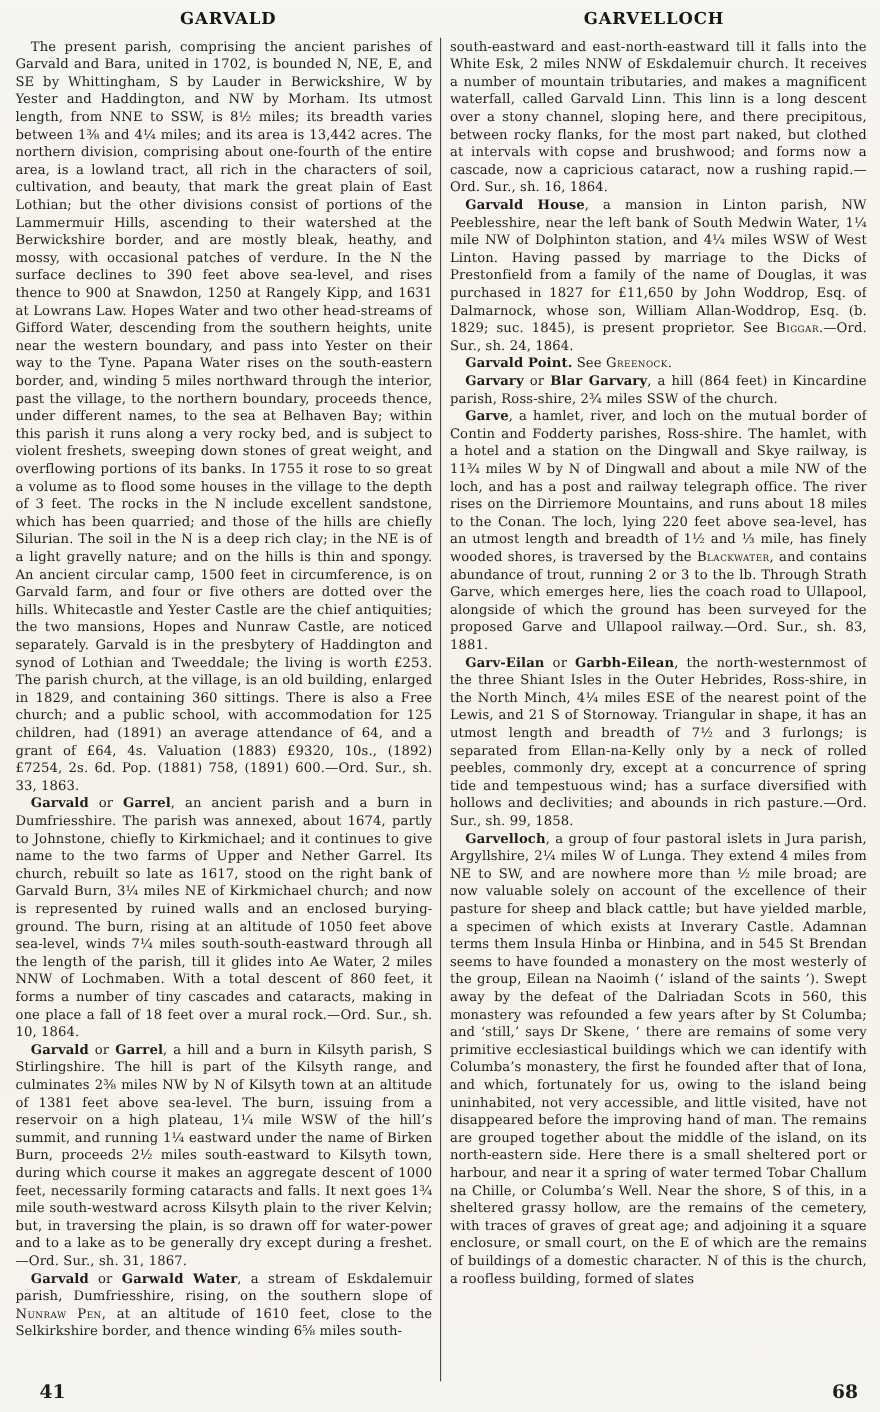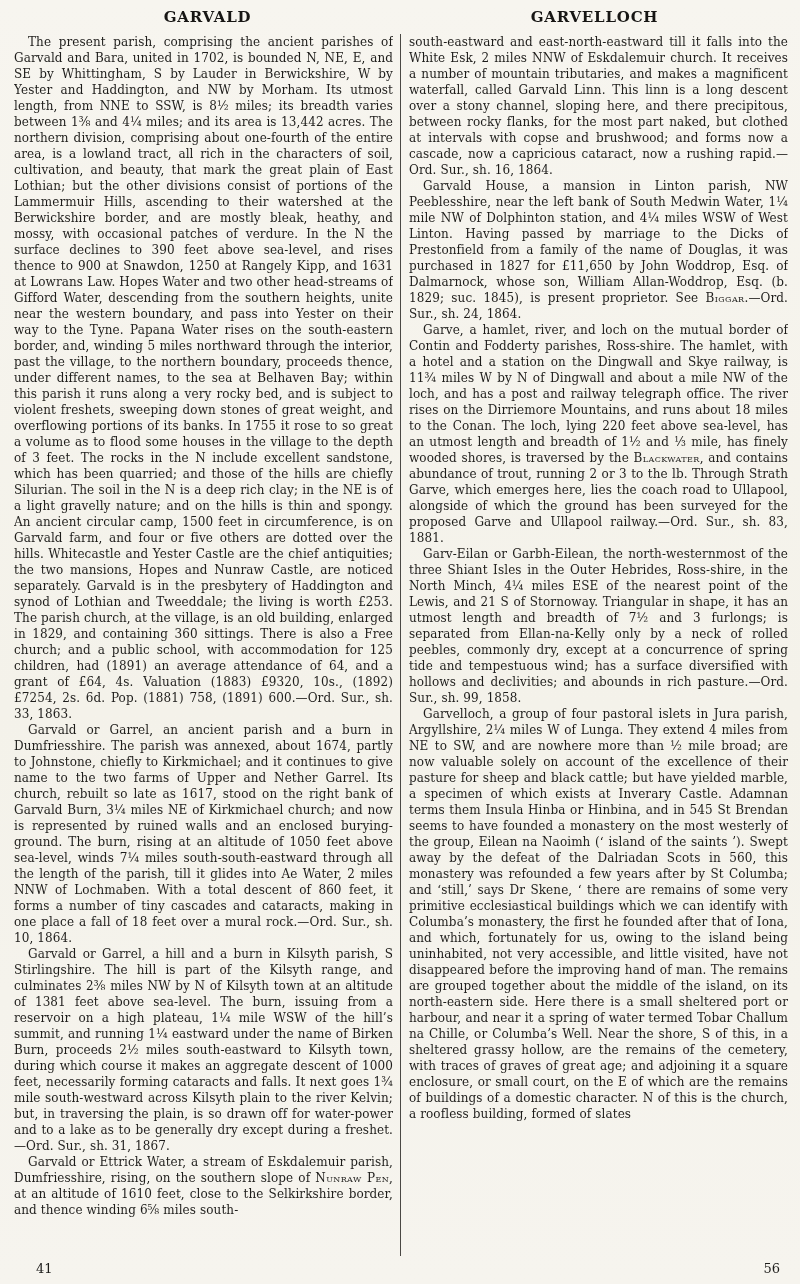--- a/index.html
+++ b/index.html
@@ -28,49 +28,51 @@
   .columns { display: flex; height: 1222px; overflow: hidden; }
   .column {
     width: 379px; overflow: hidden;
     text-align: justify;
     font-size: 12px; line-height: 16px;
     letter-spacing: 0.1px;
   }
   .divider { width: 1px; background: #4a4844; margin: 0 8px 0 7px; }
   p.entry { margin: 0; padding: 0; }
   p.entry.indent { text-indent: 14px; }
-  .b { font-weight: normal; }
+  .b { font-weight: bold; }
   .i { }
   .sc { font-variant: small-caps; letter-spacing: 0.4px; }
   .page-num {
     position: absolute; bottom: 8px;
-    font-weight: normal; font-size: 13px;
+    font-weight: bold; font-size: 17px;
   }
   .page-num.left { left: 36px; }
   .page-num.right { right: 20px; }
 </style>
 </head>
 <body>
 
 <div class="page">
   <div class="col-headers">
     <div class="header">GARVALD</div>
     <div class="header">GARVELLOCH</div>
   </div>
   <div class="columns">
     <div class="column">
         <p class="entry indent"><span>The present parish, comprising the ancient parishes of Garvald and Bara, united in 1702, is bounded N, NE, E, and SE by Whittingham, S by Lauder in Berwickshire, W by Yester and Haddington, and NW by Morham. Its utmost length, from NNE to SSW, is 8½ miles; its breadth varies between 1⅜ and 4¼ miles; and its area is 13,442 acres. The northern division, comprising about one-fourth of the entire area, is a lowland tract, all rich in the characters of soil, cultivation, and beauty, that mark the great plain of East Lothian; but the other divisions consist of portions of the Lammermuir Hills, ascending to their watershed at the Berwickshire border, and are mostly bleak, heathy, and mossy, with occasional patches of verdure. In the N the surface declines to 390 feet above sea-level, and rises thence to 900 at Snawdon, 1250 at Rangely Kipp, and 1631 at Lowrans Law. Hopes Water and two other head-streams of Gifford Water, descending from the southern heights, unite near the western boundary, and pass into Yester on their way to the Tyne. Papana Water rises on the south-eastern border, and, winding 5 miles northward through the interior, past the village, to the northern boundary, proceeds thence, under different names, to the sea at Belhaven Bay; within this parish it runs along a very rocky bed, and is subject to violent freshets, sweeping down stones of great weight, and overflowing portions of its banks. In 1755 it rose to so great a volume as to flood some houses in the village to the depth of 3 feet. The rocks in the N include excellent sandstone, which has been quarried; and those of the hills are chiefly Silurian. The soil in the N is a deep rich clay; in the NE is of a light gravelly nature; and on the hills is thin and spongy. An ancient circular camp, 1500 feet in circumference, is on Garvald farm, and four or five others are dotted over the hills. Whitecastle and Yester Castle are the chief antiquities; the two mansions, Hopes and Nunraw Castle, are noticed separately. Garvald is in the presbytery of Haddington and synod of Lothian and Tweeddale; the living is worth £253. The parish church, at the village, is an old building, enlarged in 1829, and containing 360 sittings. There is also a Free church; and a public school, with accommodation for 125 children, had (1891) an average attendance of 64, and a grant of £64, 4s. Valuation (1883) £9320, 10s., (1892) £7254, 2s. 6d. Pop. (1881) 758, (1891) 600.—</span><span class="i">Ord. Sur.</span><span>, sh. 33, 1863.</span></p>
         <p class="entry indent"><span class="b">Garvald</span><span> or </span><span class="b">Garrel</span><span>, an ancient parish and a burn in Dumfriesshire. The parish was annexed, about 1674, partly to Johnstone, chiefly to Kirkmichael; and it continues to give name to the two farms of Upper and Nether Garrel. Its church, rebuilt so late as 1617, stood on the right bank of Garvald Burn, 3¼ miles NE of Kirkmichael church; and now is represented by ruined walls and an enclosed burying-ground. The burn, rising at an altitude of 1050 feet above sea-level, winds 7¼ miles south-south-eastward through all the length of the parish, till it glides into Ae Water, 2 miles NNW of Lochmaben. With a total descent of 860 feet, it forms a number of tiny cascades and cataracts, making in one place a fall of 18 feet over a mural rock.—</span><span class="i">Ord. Sur.</span><span>, sh. 10, 1864.</span></p>
         <p class="entry indent"><span class="b">Garvald</span><span> or </span><span class="b">Garrel</span><span>, a hill and a burn in Kilsyth parish, S Stirlingshire. The hill is part of the Kilsyth range, and culminates 2⅜ miles NW by N of Kilsyth town at an altitude of 1381 feet above sea-level. The burn, issuing from a reservoir on a high plateau, 1¼ mile WSW of the hill’s summit, and running 1¼ eastward under the name of Birken Burn, proceeds 2½ miles south-eastward to Kilsyth town, during which course it makes an aggregate descent of 1000 feet, necessarily forming cataracts and falls. It next goes 1¾ mile south-westward across Kilsyth plain to the river Kelvin; but, in traversing the plain, is so drawn off for water-power and to a lake as to be generally dry except during a freshet.—</span><span class="i">Ord. Sur.</span><span>, sh. 31, 1867.</span></p>
-        <p class="entry indent"><span class="b">Garvald</span><span> or </span><span class="b">Ettrick Water</span><span>, a stream of Eskdalemuir parish, Dumfriesshire, rising, on the southern slope of </span><span class="sc">Nunraw Pen</span><span>, at an altitude of 1610 feet, close to the Selkirkshire border, and thence winding 6⅝ miles south-</span></p>
+        <p class="entry indent"><span class="b">Garvald</span><span> or </span><span class="b">Garwald Water</span><span>, a stream of Eskdalemuir parish, Dumfriesshire, rising, on the southern slope of </span><span class="sc">Nunraw Pen</span><span>, at an altitude of 1610 feet, close to the Selkirkshire border, and thence winding 6⅝ miles south-</span></p>
       </div>
     <div class="divider"></div>
     <div class="column">
         <p class="entry"><span>south-eastward and east-north-eastward till it falls into the White Esk, 2 miles NNW of Eskdalemuir church. It receives a number of mountain tributaries, and makes a magnificent waterfall, called Garvald Linn. This linn is a long descent over a stony channel, sloping here, and there precipitous, between rocky flanks, for the most part naked, but clothed at intervals with copse and brushwood; and forms now a cascade, now a capricious cataract, now a rushing rapid.—</span><span class="i">Ord. Sur.</span><span>, sh. 16, 1864.</span></p>
         <p class="entry indent"><span class="b">Garvald House</span><span>, a mansion in Linton parish, NW Peeblesshire, near the left bank of South Medwin Water, 1¼ mile NW of Dolphinton station, and 4¼ miles WSW of West Linton. Having passed by marriage to the Dicks of Prestonfield from a family of the name of Douglas, it was purchased in 1827 for £11,650 by John Woddrop, Esq. of Dalmarnock, whose son, William Allan-Woddrop, Esq. (b. 1829; suc. 1845), is present proprietor. See </span><span class="sc">Biggar</span><span>.—</span><span class="i">Ord. Sur.</span><span>, sh. 24, 1864.</span></p>
+        <p class="entry indent"><span class="b">Garvald Point.</span><span> See </span><span class="sc">Greenock</span><span>.</span></p>
+        <p class="entry indent"><span class="b">Garvary</span><span> or </span><span class="b">Blar Garvary</span><span>, a hill (864 feet) in Kincardine parish, Ross-shire, 2¾ miles SSW of the church.</span></p>
         <p class="entry indent"><span class="b">Garve</span><span>, a hamlet, river, and loch on the mutual border of Contin and Fodderty parishes, Ross-shire. The hamlet, with a hotel and a station on the Dingwall and Skye railway, is 11¾ miles W by N of Dingwall and about a mile NW of the loch, and has a post and railway telegraph office. The river rises on the Dirriemore Mountains, and runs about 18 miles to the Conan. The loch, lying 220 feet above sea-level, has an utmost length and breadth of 1½ and ⅓ mile, has finely wooded shores, is traversed by the </span><span class="sc">Blackwater</span><span>, and contains abundance of trout, running 2 or 3 to the lb. Through Strath Garve, which emerges here, lies the coach road to Ullapool, alongside of which the ground has been surveyed for the proposed Garve and Ullapool railway.—</span><span class="i">Ord. Sur.</span><span>, sh. 83, 1881.</span></p>
         <p class="entry indent"><span class="b">Garv-Eilan</span><span> or </span><span class="b">Garbh-Eilean</span><span>, the north-westernmost of the three Shiant Isles in the Outer Hebrides, Ross-shire, in the North Minch, 4¼ miles ESE of the nearest point of the Lewis, and 21 S of Stornoway. Triangular in shape, it has an utmost length and breadth of 7½ and 3 furlongs; is separated from Ellan-na-Kelly only by a neck of rolled peebles, commonly dry, except at a concurrence of spring tide and tempestuous wind; has a surface diversified with hollows and declivities; and abounds in rich pasture.—</span><span class="i">Ord. Sur.</span><span>, sh. 99, 1858.</span></p>
         <p class="entry indent"><span class="b">Garvelloch</span><span>, a group of four pastoral islets in Jura parish, Argyllshire, 2¼ miles W of Lunga. They extend 4 miles from NE to SW, and are nowhere more than ½ mile broad; are now valuable solely on account of the excellence of their pasture for sheep and black cattle; but have yielded marble, a specimen of which exists at Inverary Castle. Adamnan terms them </span><span class="i">Insula Hinba</span><span> or </span><span class="i">Hinbina</span><span>, and in 545 St Brendan seems to have founded a monastery on the most westerly of the group, Eilean na Naoimh (‘ island of the saints ’). Swept away by the defeat of the Dalriadan Scots in 560, this monastery was refounded a few years after by St Columba; and ‘still,’ says Dr Skene, ‘ there are remains of some very primitive ecclesiastical buildings which we can identify with Columba’s monastery, the first he founded after that of Iona, and which, fortunately for us, owing to the island being uninhabited, not very accessible, and little visited, have not disappeared before the improving hand of man. The remains are grouped together about the middle of the island, on its north-eastern side. Here there is a small sheltered port or harbour, and near it a spring of water termed </span><span class="i">Tobar Challum na Chille</span><span>, or Columba’s Well. Near the shore, S of this, in a sheltered grassy hollow, are the remains of the cemetery, with traces of graves of great age; and adjoining it a square enclosure, or small court, on the E of which are the remains of buildings of a domestic character. N of this is the church, a roofless building, formed of slates</span></p>
       </div>
   </div>
   <div class="page-num left">41</div>
-  <div class="page-num right">56</div>
+  <div class="page-num right">68</div>
 </div>
 
 </body></html>

